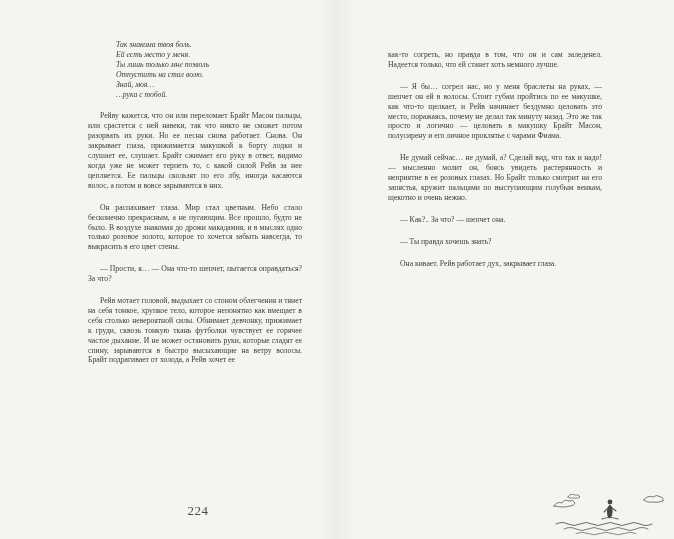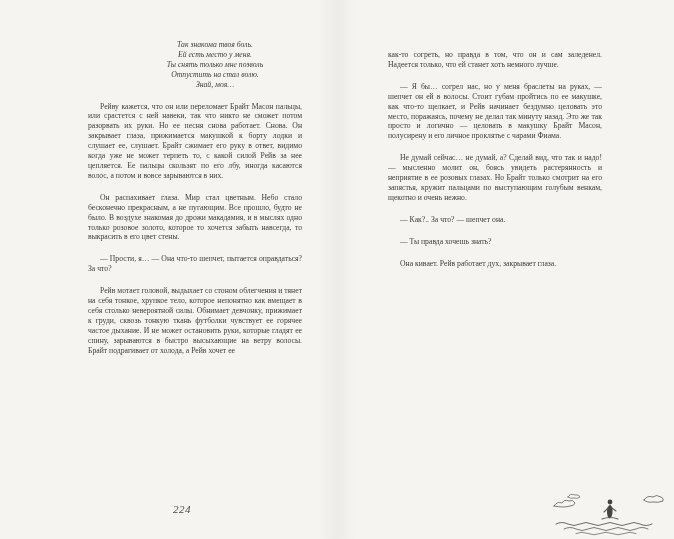--- a/index.html
+++ b/index.html
@@ -29,62 +29,62 @@
     width: 238px;
     font-size: 7.7px;
     line-height: 9.9px;
     text-align: justify;
   }
   .page-col.left  { left: 76px; }
   .page-col.right { left: 376px; }
   .verse {
     margin: 2px 0 10px 40px;
     font-style: italic;
-    text-align: center;
+    text-align: left;
   }
   .verse .vline { white-space: nowrap; }
   p.para {
     margin: 12px;
     text-indent: 12px;
   }
   p.para.no-indent { text-indent: 0; }
   .italic-lead { }
   .page-number {
     position: absolute;
-    left: 63px;
+    left: 79px;
     top: 503px;
     width: 238px;
     text-align: center;
-    font-size: 11px;
+    font-size: 13px;
     color: #4a4a4a;
     letter-spacing: 0.5px;
-    font-style: italic;
   }
   .illustration {
     position: absolute;
     left: 548px;
     top: 488px;
     width: 118px;
     height: 48px;
   }
   .illustration svg { display: block; width: 100%; height: 100%; }
 </style>
 </head>
 <body>
 
 <div class="spread">
   <div class="gutter-shade"></div>
 
   <div class="page-col left">
     <div class="verse">
       <div class="vline">Так знакома твоя боль.</div>
       <div class="vline">Ей есть место у меня.</div>
-      <div class="vline">Ты снять только мне позволь</div>
+      <div class="vline">Ты лишь только мне позволь</div>
       <div class="vline">Отпустить на стал волю.</div>
       <div class="vline">Знай, моя…</div>
+      <div class="vline">…рука с тобой.</div>
     </div>
     <p class="para">Рейву кажется, что он или переломает Брайт Масон пальцы, или срастется с ней навеки, так что никто не сможет потом разорвать их руки. Но ее песня снова работает. Снова. Он закрывает глаза, прижимается макушкой к борту лодки и слушает ее, слушает. Брайт сжимает его руку в ответ, видимо когда уже не может терпеть то, с какой силой Рейв за нее цепляется. Ее пальцы скользят по его лбу, иногда касаются волос, а потом и вовсе зарываются в них.</p>
     <p class="para">Он распахивает глаза. Мир стал цветным. Небо стало бесконечно прекрасным, а не пугающим. Все прошло, будто не было. В воздухе знакомая до дрожи макадамия, и в мыслях одно только розовое золото, которое то хочется забыть навсегда, то выкрасить в его цвет стены.</p>
     <p class="para">— Прости, я… — Она что-то шепчет, пытается оправдаться? За что?</p>
     <p class="para">Рейв мотает головой, выдыхает со стоном облегчения и тянет на себя тонкое, хрупкое тело, которое непонятно как вмещает в себя столько невероятной силы. Обнимает девчонку, прижимает к груди, сквозь тонкую ткань футболки чувствует ее горячее частое дыхание. И не может остановить руки, которые гладят ее спину, зарываются в быстро высыхающие на ветру волосы. Брайт подрагивает от холода, а Рейв хочет ее</p>
   </div>
 
   <div class="page-number">224</div>
 
   <div class="page-col right">

